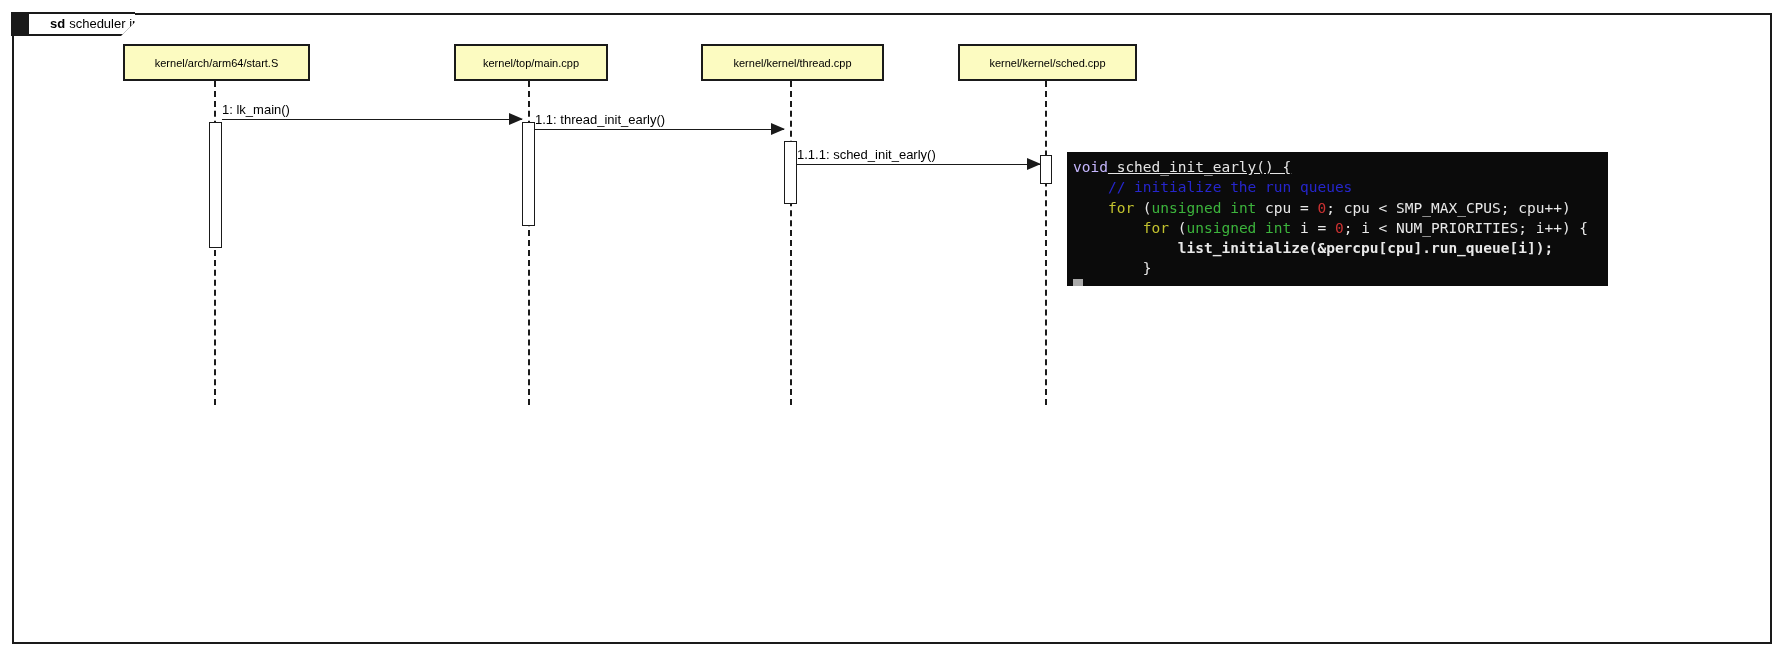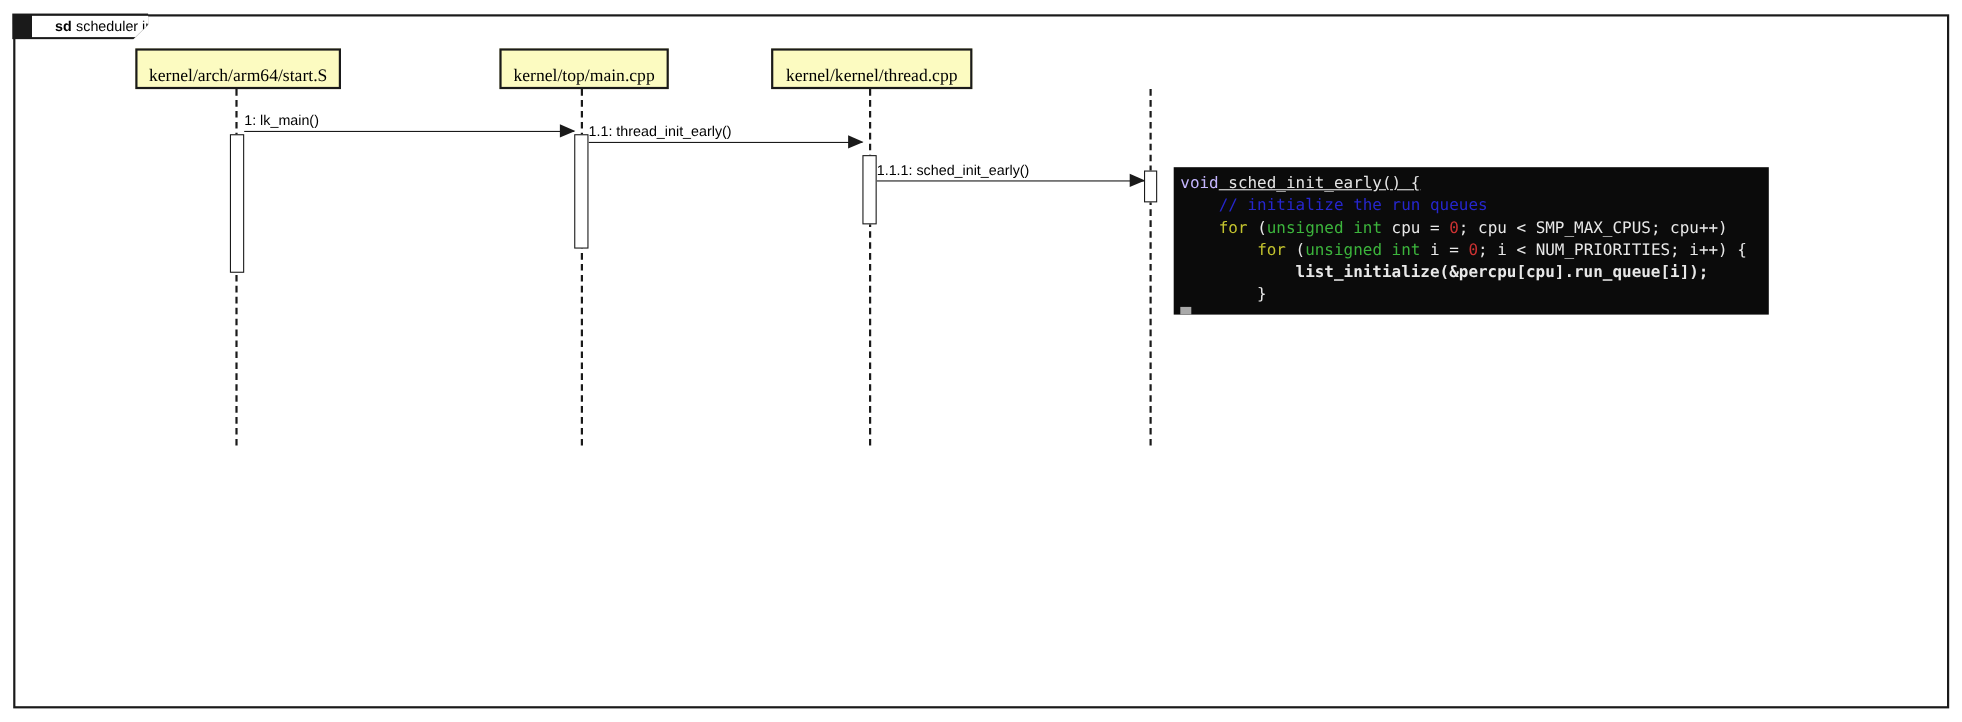--- a/index.html
+++ b/index.html
@@ -16,22 +16,22 @@
                clip-path:polygon(0 0,100% 0,100% 42%,calc(100% - 14px) 100%,0 100%); }
   .frame-tab-inner { position:absolute; left:18px; top:2px; width:120px; height:20px;
                background:#ffffff;
                clip-path:polygon(0 0,100% 0,100% 42%,calc(100% - 12px) 100%,0 100%);
                line-height:20px; font-size:13px; padding-left:21px; box-sizing:border-box;
                white-space:nowrap; }
   .frame-tab-inner b { font-weight:bold; margin-right:4px; }
   
   .head { position:absolute; top:44px; height:37px; box-sizing:border-box;
           background:var(--head-fill,#fcfbc1); border:2px solid #1a1a1a;
-          display:flex; align-items:flex-end; justify-content:center;
-          font-size:16px; white-space:nowrap;font-family:Liberation Serif, serif; }
+          display:flex; align-items:center; justify-content:center;
+          font-size:11px; white-space:nowrap; }
   #head-0 { left:123px; width:187px; }
   #head-1 { left:454px; width:154px; }
   #head-2 { left:701px; width:183px; }
   #head-3 { left:958px; width:179px; }
   
   .lifeline { position:absolute; top:81px; height:324px; width:0;
               border-left:2px dashed #1a1a1a; }
   #life-0 { left:214px; } #life-1 { left:528px; } #life-2 { left:790px; } #life-3 { left:1045px; }
   
   .bar { position:absolute; box-sizing:border-box; background:#ffffff;
@@ -74,20 +74,23 @@
 
   <div id="head-0" class="head">
     <span>kernel/arch/arm64/start.S</span>
   </div>
   <div id="head-1" class="head">
     <span>kernel/top/main.cpp</span>
   </div>
   <div id="head-2" class="head">
     <span>kernel/kernel/thread.cpp</span>
   </div>
+  <div id="head-3" class="head">
+    <span>kernel/kernel/sched.cpp</span>
+  </div>
 
   <div id="life-0" class="lifeline"></div>
   <div id="life-1" class="lifeline"></div>
   <div id="life-2" class="lifeline"></div>
   <div id="life-3" class="lifeline"></div>
 
   <div id="bar-0" class="bar"></div>
   <div id="bar-1" class="bar"></div>
   <div id="bar-2" class="bar"></div>
   <div id="bar-3" class="bar"></div>

